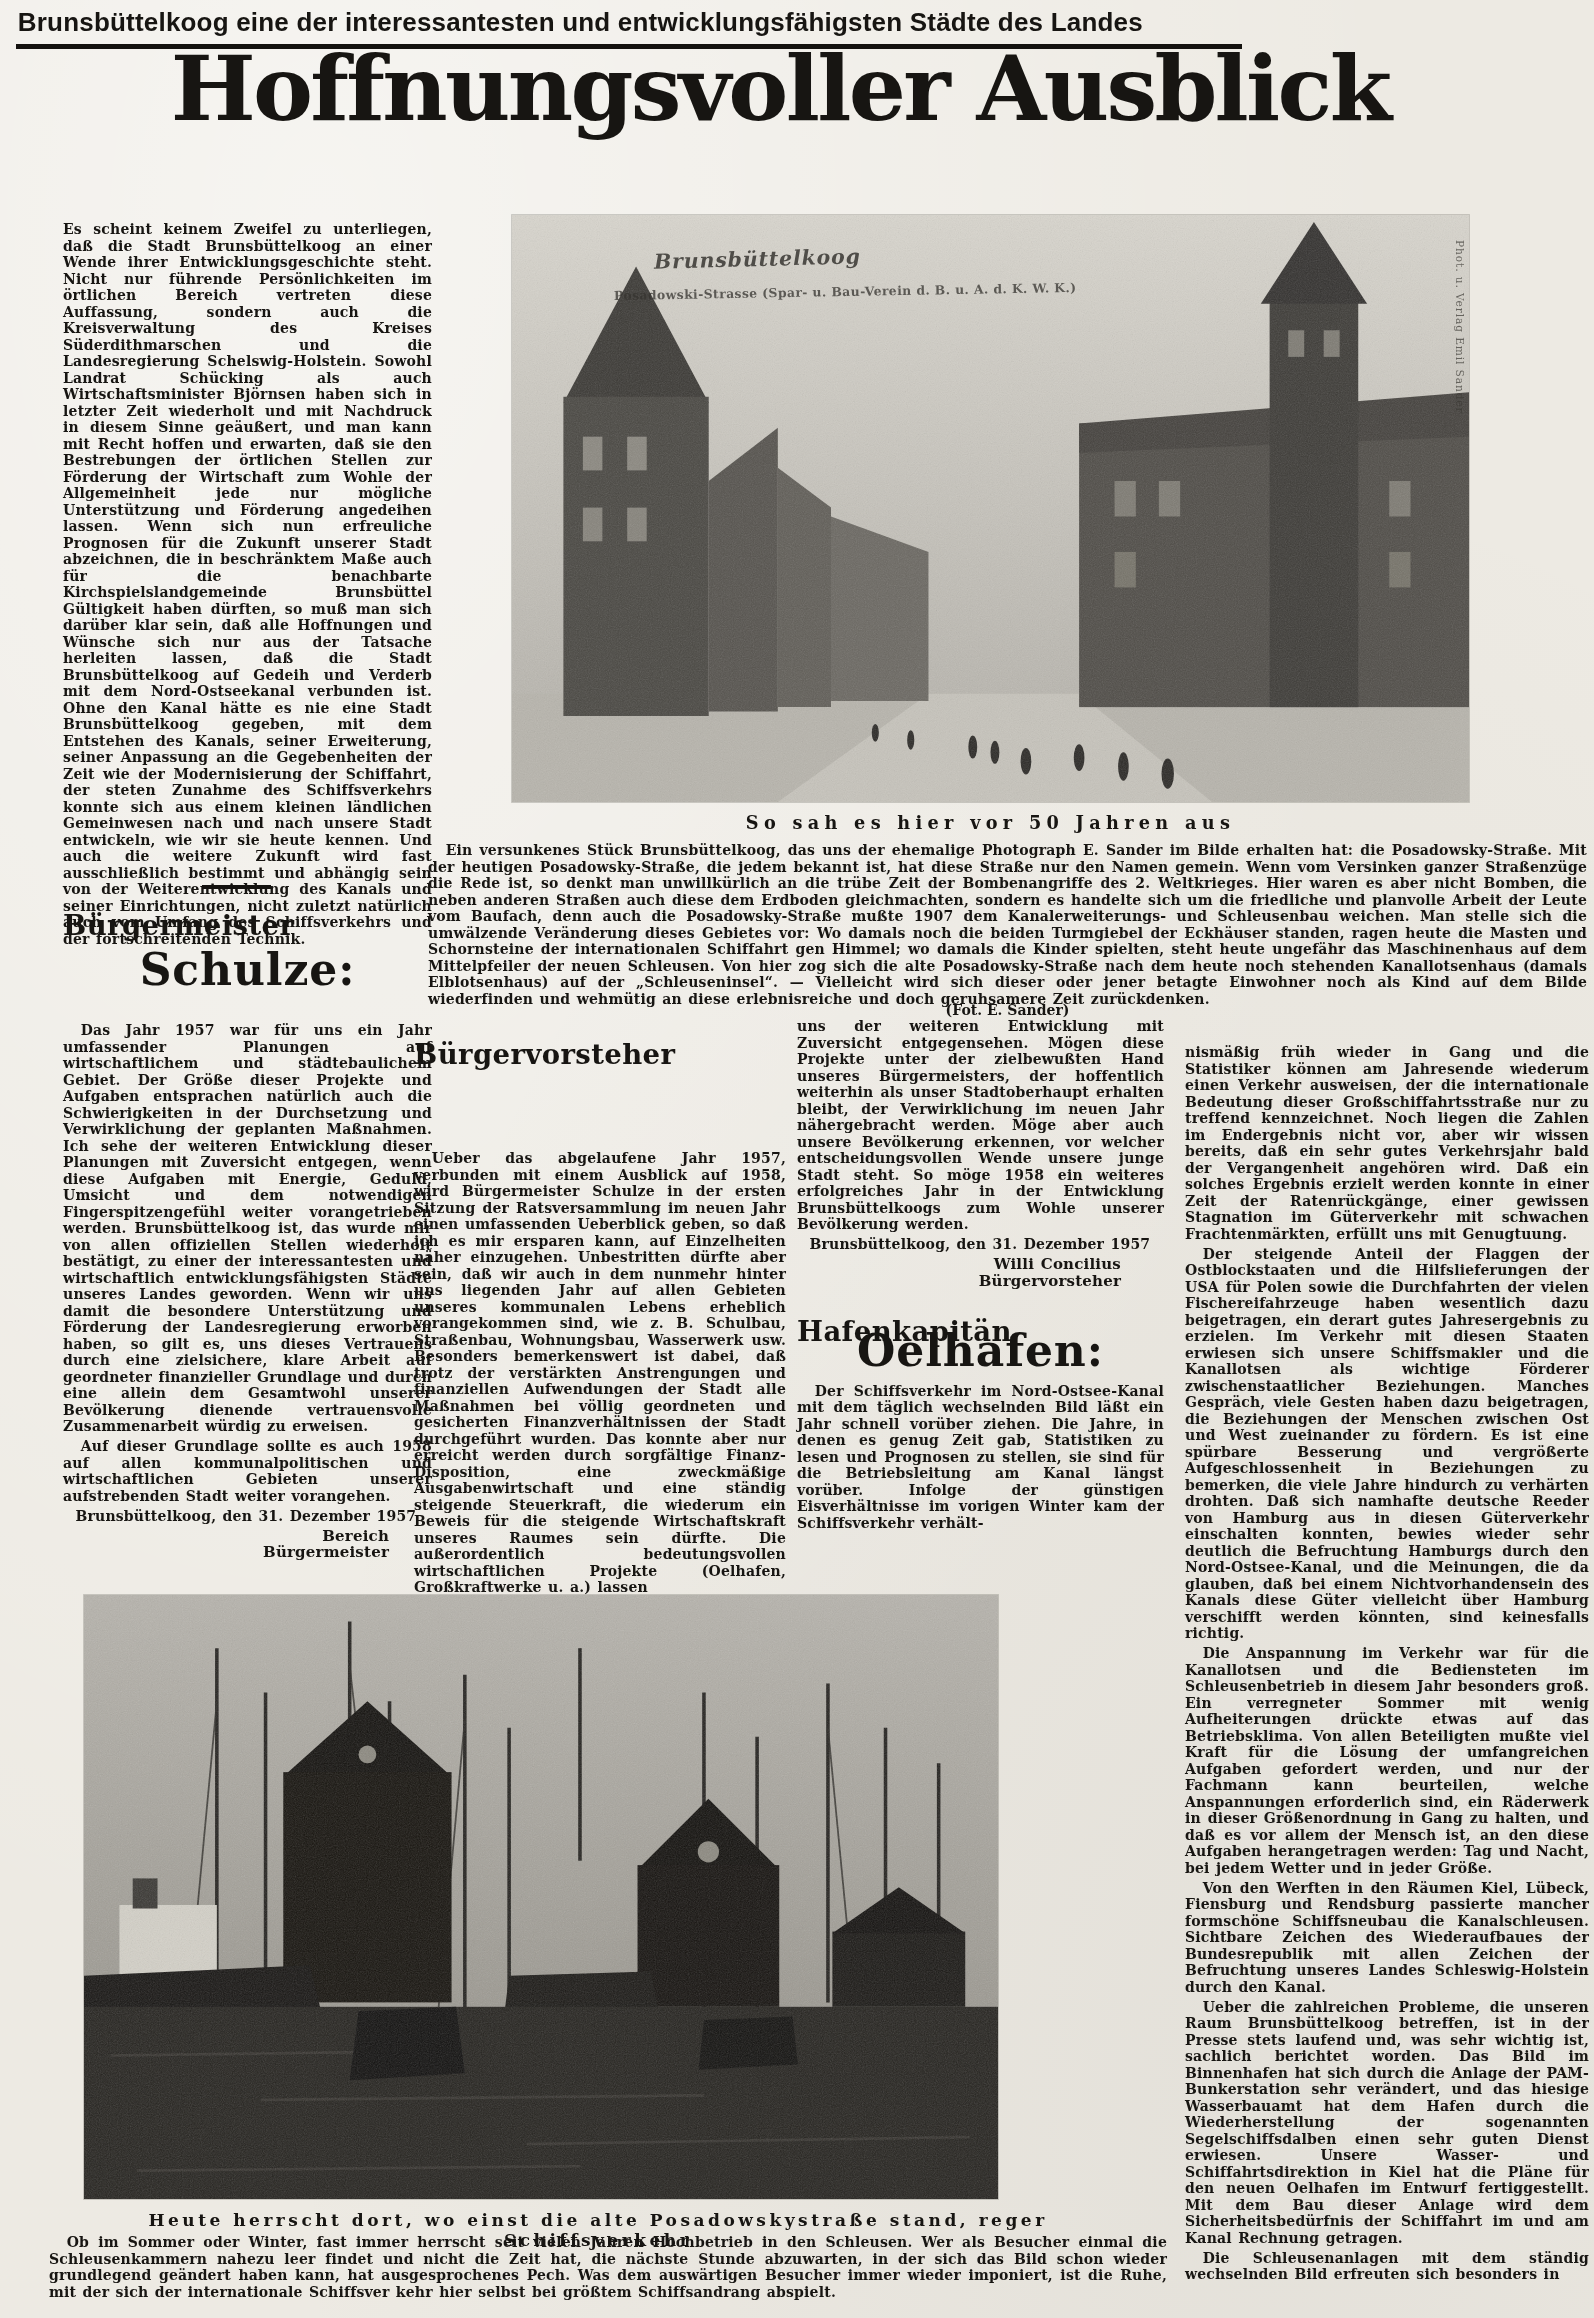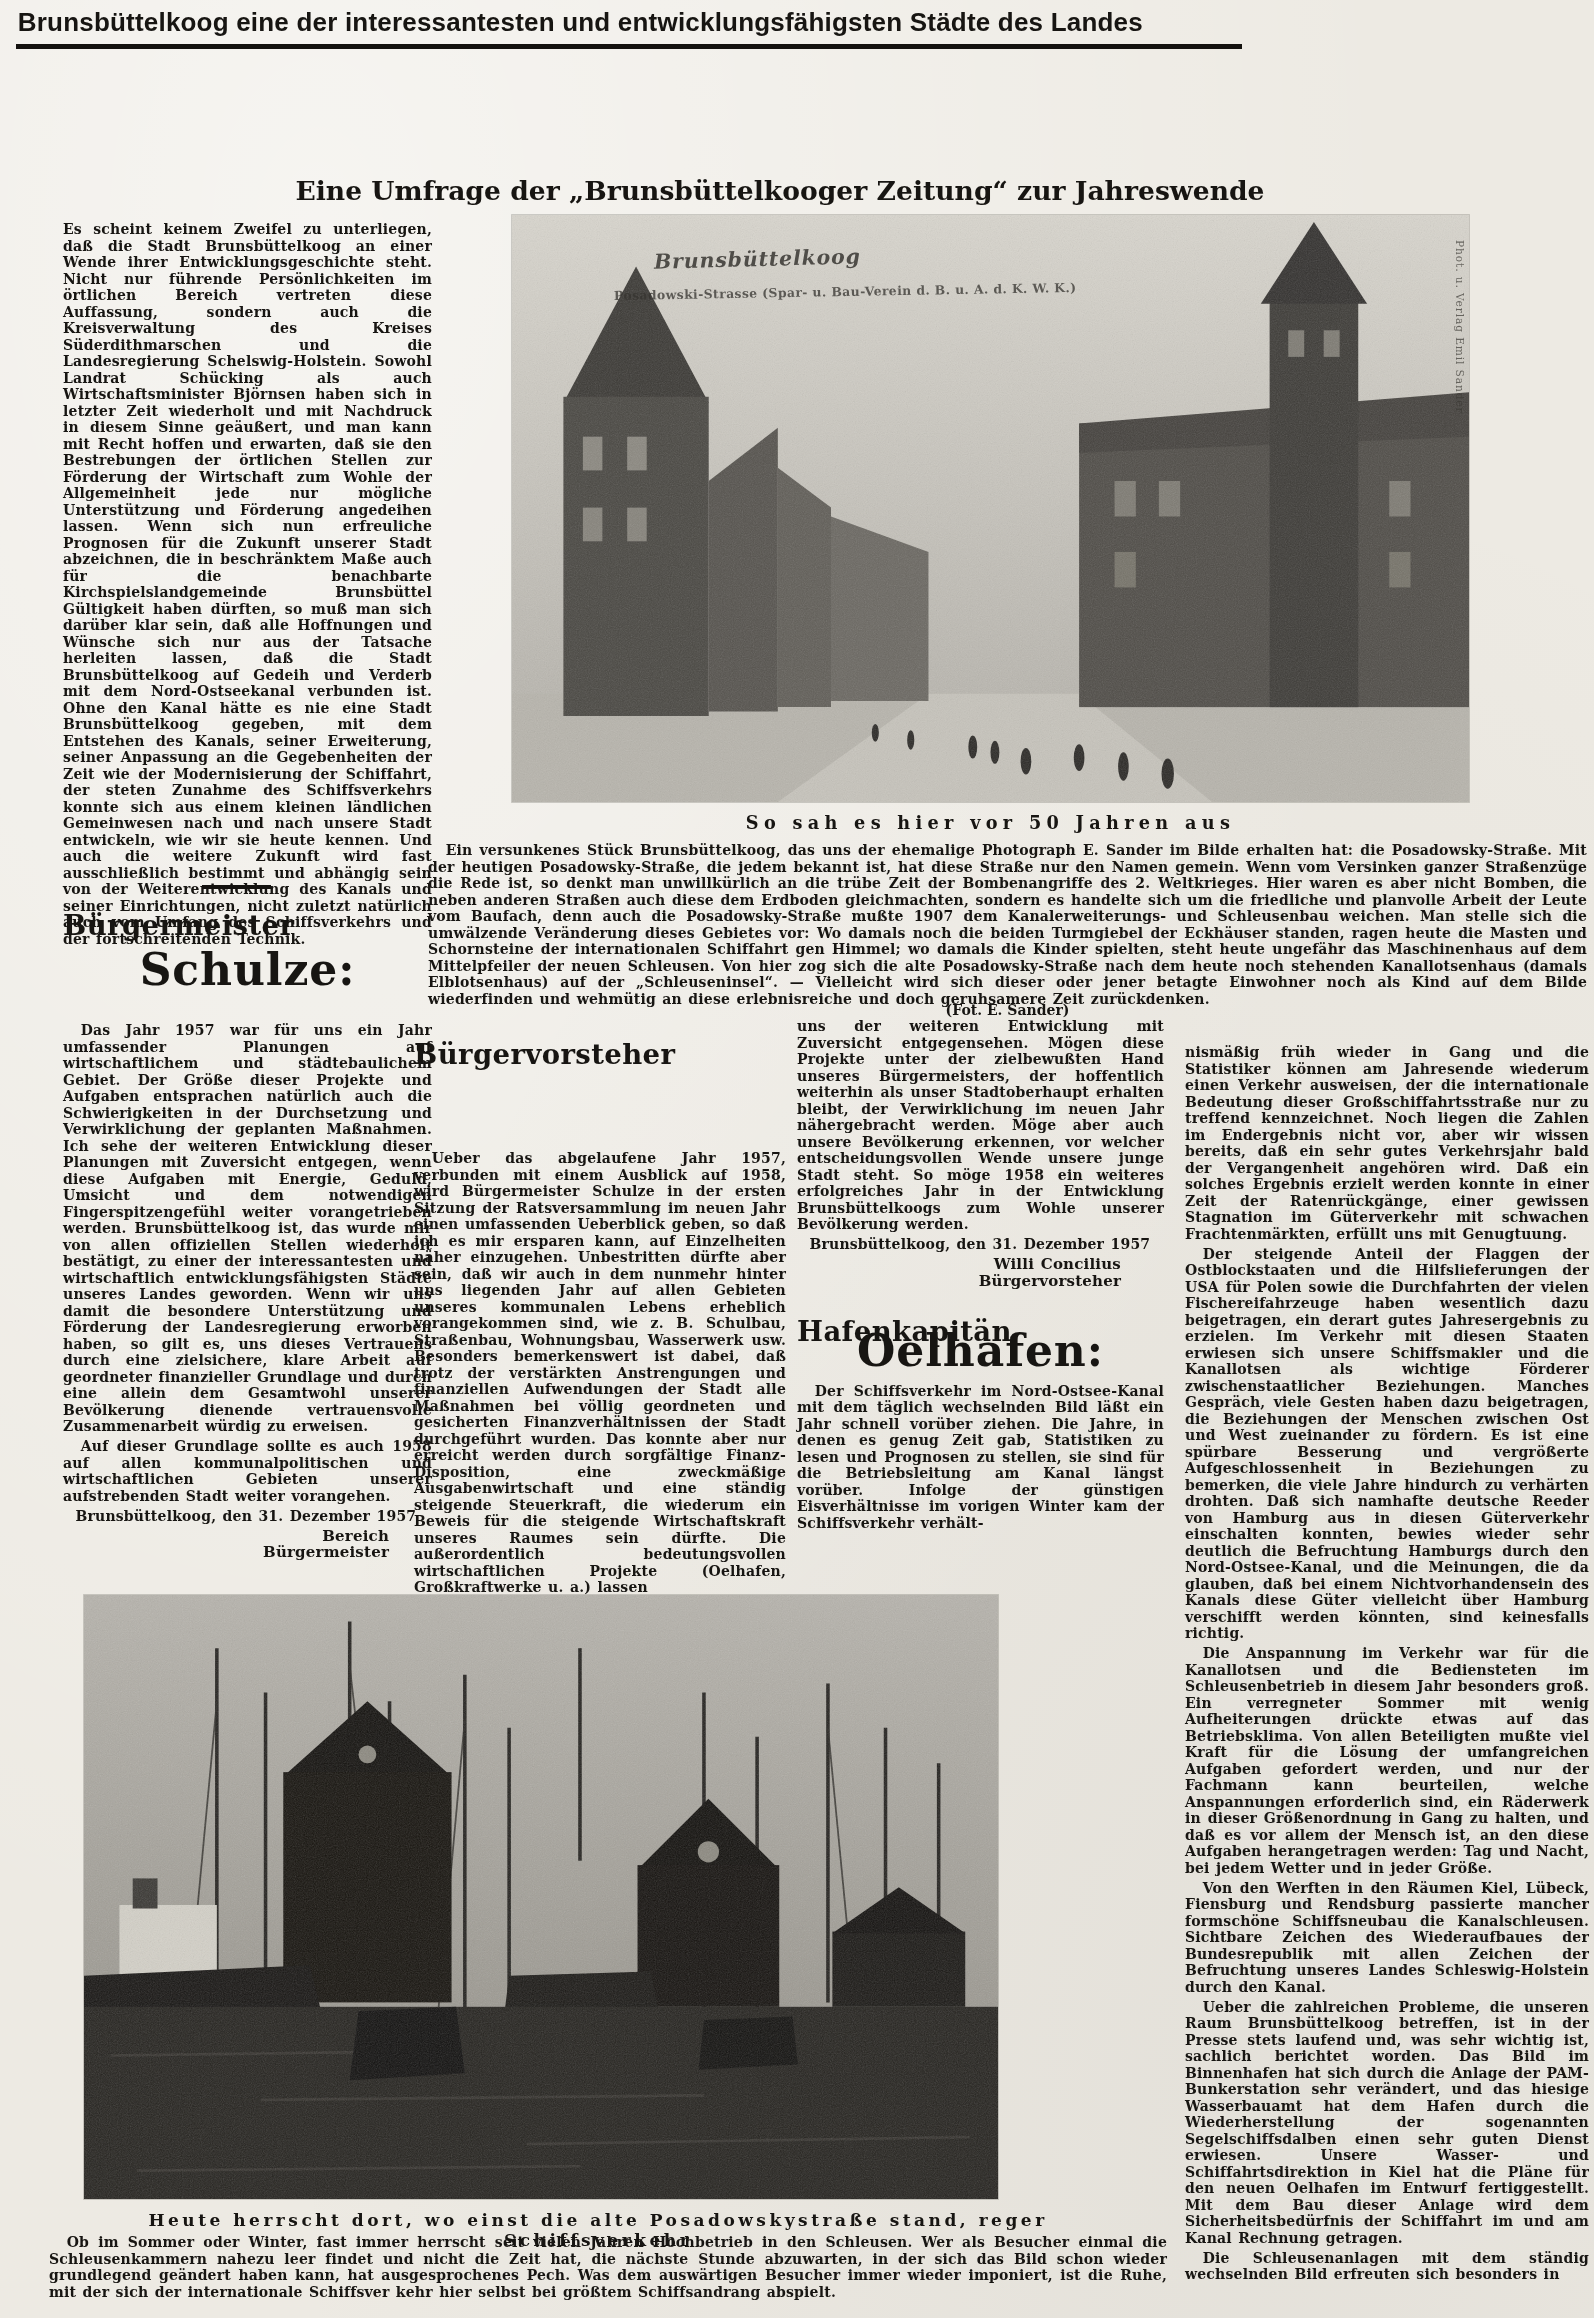--- a/index.html
+++ b/index.html
@@ -58,21 +58,21 @@
   .cap-credit{left:428px;top:1002px;width:1159px;text-align:center;font-weight:bold;font-size:14px;}
   .cap-bot-title{left:53px;top:2210px;width:1090px;font-size:17px;letter-spacing:3.5px;}
   .cap-bot-body{left:49px;top:2234px;width:1118px;}
 </style>
 </head>
 <body>
 
 <div class="page">
 
   <div class="abs kicker">Brunsbüttelkoog eine der interessantesten und entwicklungsfähigsten Städte des Landes</div>
-  <div class="abs subhead">Eine Umfrage der „Brunsbüttelkooger Zeitung“ zur Jahreswende</div>
+  <h1 class="abs headline">Hoffnungsvoller Ausblick</h1>
 
   <div class="abs bodytext col1" style="top:221px;">
     <p>Es scheint keinem Zweifel zu unterliegen, daß die Stadt Brunsbüttelkoog an einer Wende ihrer Entwicklungsgeschichte steht. Nicht nur führende Persönlichkeiten im örtlichen Bereich vertreten diese Auffassung, sondern auch die Kreisverwaltung des Kreises Süderdithmarschen und die Landesregierung Schelswig-Holstein. Sowohl Landrat Schücking als auch Wirtschaftsminister Björnsen haben sich in letzter Zeit wiederholt und mit Nachdruck in diesem Sinne geäußert, und man kann mit Recht hoffen und erwarten, daß sie den Bestrebungen der örtlichen Stellen zur Förderung der Wirtschaft zum Wohle der Allgemeinheit jede nur mögliche Unterstützung und Förderung angedeihen lassen. Wenn sich nun erfreuliche Prognosen für die Zukunft unserer Stadt abzeichnen, die in beschränktem Maße auch für die benachbarte Kirchspielslandgemeinde Brunsbüttel Gültigkeit haben dürften, so muß man sich darüber klar sein, daß alle Hoffnungen und Wünsche sich nur aus der Tatsache herleiten lassen, daß die Stadt Brunsbüttelkoog auf Gedeih und Verderb mit dem Nord-Ostseekanal verbunden ist. Ohne den Kanal hätte es nie eine Stadt Brunsbüttelkoog gegeben, mit dem Entstehen des Kanals, seiner Erweiterung, seiner Anpassung an die Gegebenheiten der Zeit wie der Modernisierung der Schiffahrt, der steten Zunahme des Schiffsverkehrs konnte sich aus einem kleinen ländlichen Gemeinwesen nach und nach unsere Stadt entwickeln, wie wir sie heute kennen. Und auch die weitere Zukunft wird fast ausschließlich bestimmt und abhängig sein von der Weiterentwicklung des Kanals und seiner Einrichtungen, nicht zuletzt natürlich auch vom Umfang des Schiffsverkehrs und der fortschreitenden Technik.</p>
   </div>
   <div class="abs divider"></div>
 
   <div class="abs sec-label col1" style="top:909px;">Bürgermeister</div>
   <div class="abs sec-name col1" style="top:944px;">Schulze:</div>
   <div class="abs bodytext col1" style="top:1022px;">
     <p class="indent">Das Jahr 1957 war für uns ein Jahr umfassender Planungen auf wirtschaftlichem und städtebaulichem Gebiet. Der Größe dieser Projekte und Aufgaben entsprachen natürlich auch die Schwierigkeiten in der Durchsetzung und Verwirklichung der geplanten Maßnahmen. Ich sehe der weiteren Entwicklung dieser Planungen mit Zuversicht entgegen, wenn diese Aufgaben mit Energie, Geduld, Umsicht und dem notwendigen Fingerspitzengefühl weiter vorangetrieben werden. Brunsbüttelkoog ist, das wurde mir von allen offiziellen Stellen wiederholt bestätigt, zu einer der interessantesten und wirtschaftlich entwicklungsfähigsten Städte unseres Landes geworden. Wenn wir uns damit die besondere Unterstützung und Förderung der Landesregierung erworben haben, so gilt es, uns dieses Vertrauens durch eine zielsichere, klare Arbeit auf geordneter finanzieller Grundlage und durch eine allein dem Gesamtwohl unserer Bevölkerung dienende vertrauensvolle Zusammenarbeit würdig zu erweisen.</p>

